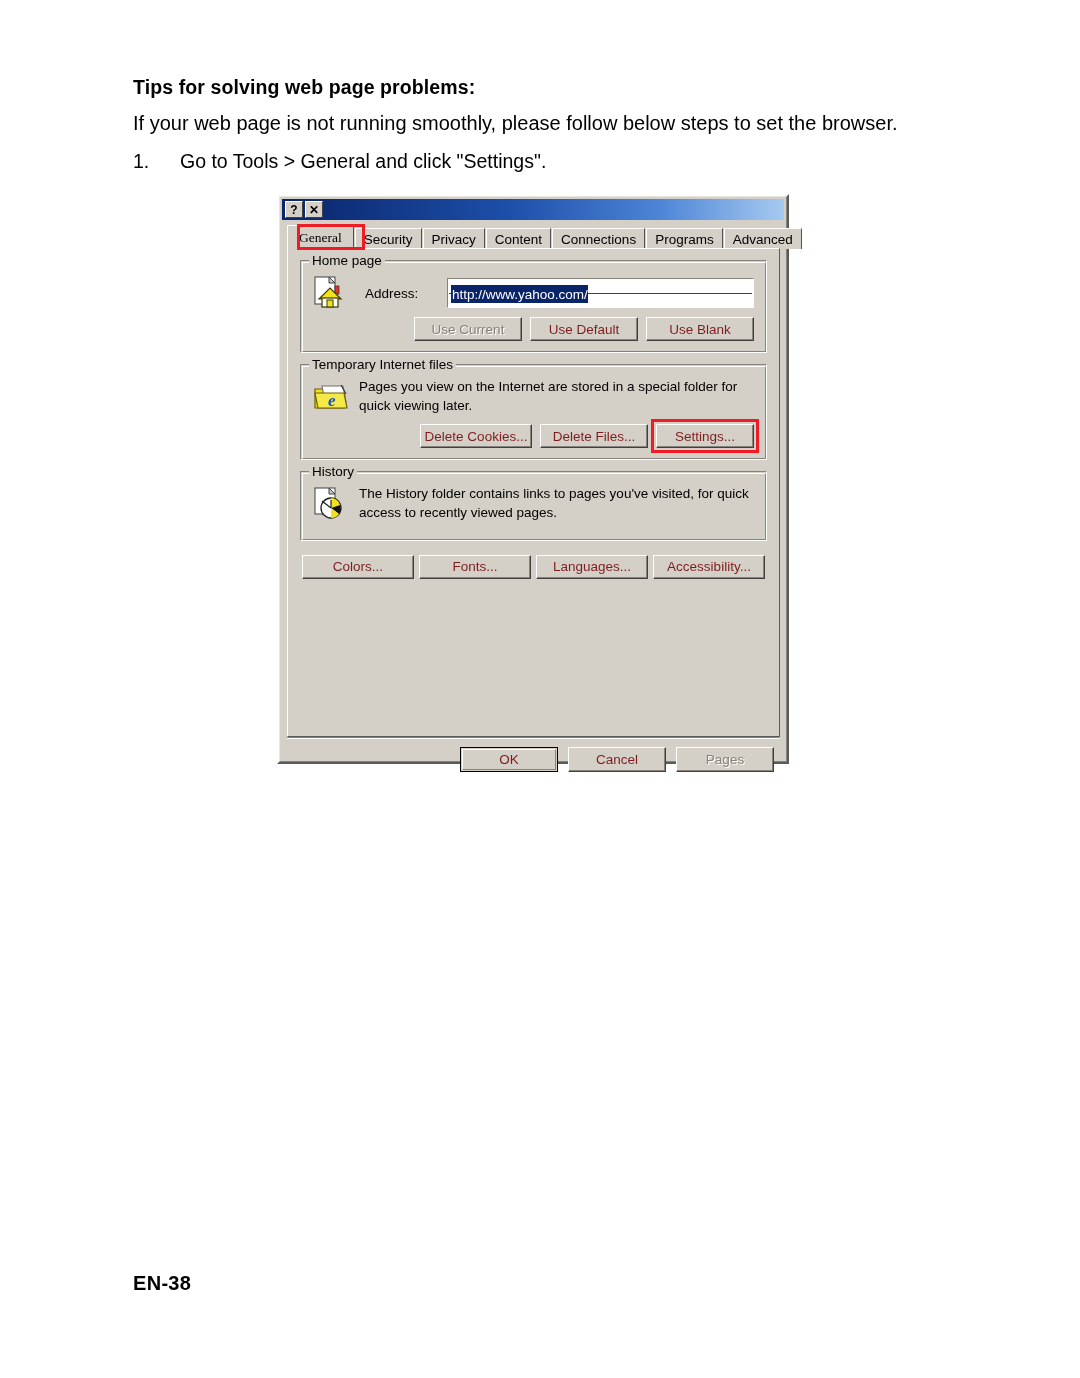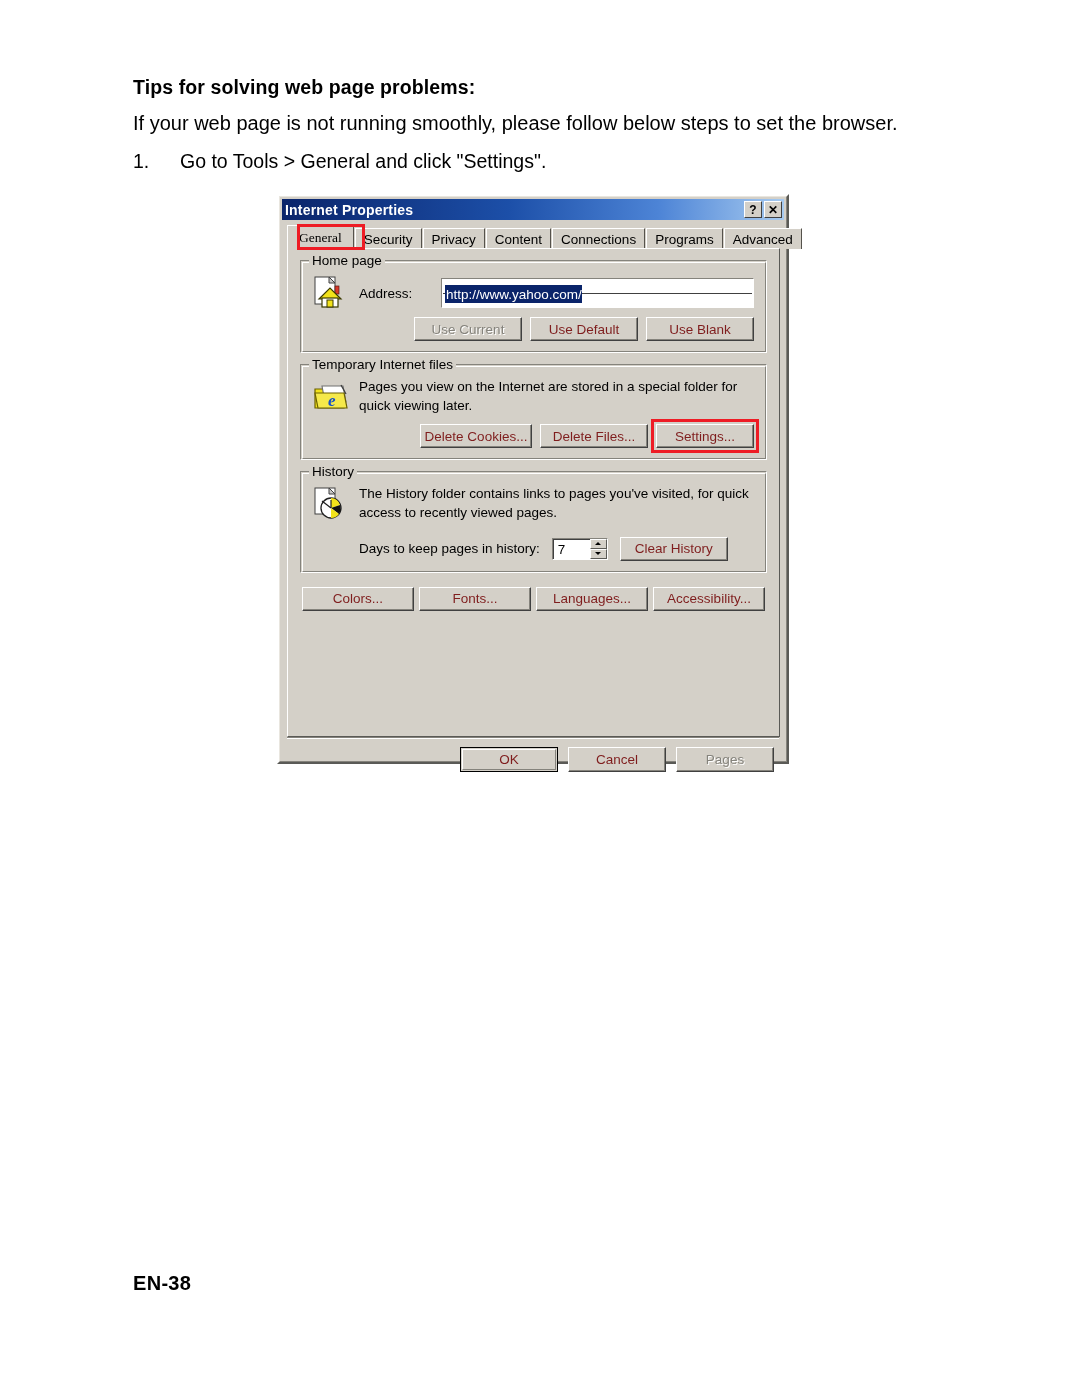--- a/index.html
+++ b/index.html
@@ -226,20 +226,21 @@
 
   .addr-row {
     display: flex;
     align-items: center;
     margin-top: 4px;
   }
   .addr-label {
     width: 82px;
     flex: 0 0 82px;
     font-size: 13.5px;
+    margin-left: 6px;
   }
   .textbox {
     flex: 1;
     height: 21px;
     background: #ffffff;
     border-top: 1px solid #85837c;
     border-left: 1px solid #85837c;
     border-right: 1px solid #ffffff;
     border-bottom: 1px solid #ffffff;
     box-sizing: border-box;
@@ -419,21 +420,20 @@
   <div class="doc-step">
     <span class="doc-step-num">1.</span>
     <span class="doc-step-text">Go to Tools &gt; General and click "Settings".</span>
   </div>
 </div>
 
 <div class="dlg">
  <div class="dlg-inner">
 
   <div class="titlebar">
-    <span class="title-text">Internet Properties</span>
     <span class="title-btns">
       <span class="tbtn">?</span>
       <span class="tbtn">✕</span>
     </span>
   </div>
 
   <div class="tabstrip">
     <div class="tab active">General</div>
     <div class="tab">Security</div>
     <div class="tab">Privacy</div>
@@ -523,35 +523,20 @@
                 <path d="M18 21 L18 11 A10 10 0 0 1 27 18 Z" fill="#f2e21a"></path>
                 <path d="M18 21 L27 18 A10 10 0 0 1 26 27 Z" fill="#111111"></path>
                 <path d="M18 21 L26 27 A10 10 0 0 1 18 31 Z" fill="#f2e21a"></path>
                 <path d="M18 21 L9 14" stroke="#202020" stroke-width="1.2"></path>
                 <path d="M18 21 L18 13" stroke="#202020" stroke-width="1.2"></path>
               </svg>
             </span>
           </div>
           <div class="body-col">
             <div class="desc">The History folder contains links to pages you've visited, for quick access to recently viewed pages.</div>
-            <div class="hist-row">
-              <span class="hist-label">Days to keep pages in history:</span>
-              <span class="spinbox">
-                <span class="spinbox-val">7</span>
-                <span class="spin-btns">
-                  <span class="spin-btn">
-                        <span class="arrow-up"></span>
-                      </span>
-                  <span class="spin-btn">
-                        <span class="arrow-dn"></span>
-                      </span>
-                </span>
-              </span>
-              <span class="btn btn-w1" style="margin-left:12px;">Clear History</span>
-            </div>
           </div>
         </div>
       </div>
     </div>
 
     <div class="bottom-btns">
       <span class="btn btn-sm">Colors...</span>
       <span class="btn btn-sm">Fonts...</span>
       <span class="btn btn-sm">Languages...</span>
       <span class="btn btn-sm">Accessibility...</span>

